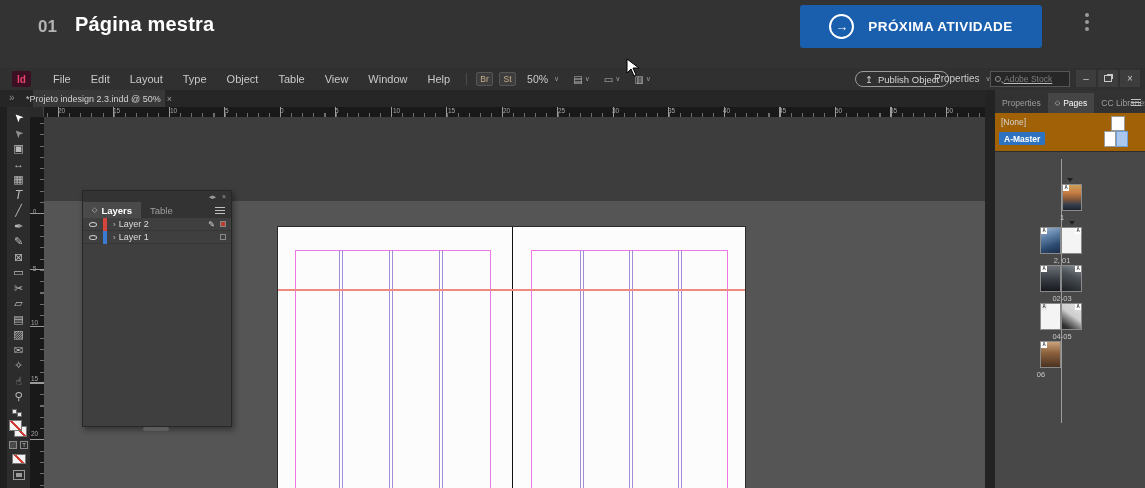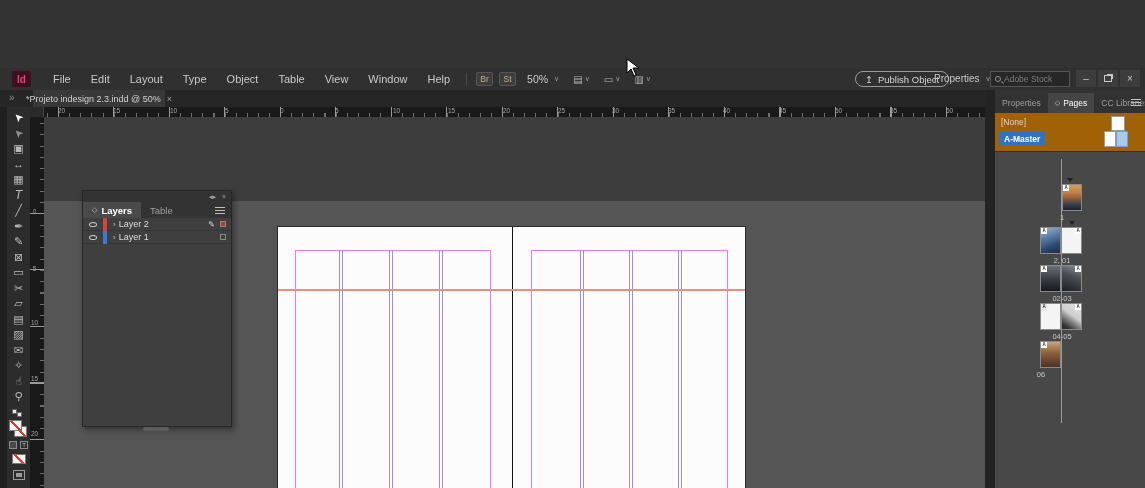--- a/index.html
+++ b/index.html
@@ -31,21 +31,21 @@
   .zoom-ctl{font-size:10.5px;color:#c9c9c9;margin:0 6px 0 8px;}
   .chev{font-size:7px;color:#9a9a9a;margin:0 6px 0 0;}
   .mb-ico{color:#b5b5b5;font-size:10px;margin:0 2px 0 8px;}
   .publish{position:absolute;left:855px;top:3px;height:16px;padding:0 9px;border:1px solid #9a9a9a;border-radius:9px;
     display:flex;align-items:center;gap:5px;color:#d6d6d6;font-size:9.5px;background:transparent;cursor:pointer;}
   .workspace{position:absolute;left:934px;top:5px;color:#c9c9c9;font-size:10px;display:flex;gap:6px;align-items:center;cursor:pointer;}
   .searchbox{position:absolute;left:990px;top:3px;width:80px;height:16px;background:#272727;border:1px solid #555;
     display:flex;align-items:center;padding:0 4px;gap:3px;}
   .search-glass{width:6px;height:6px;border:1px solid #8f8f8f;border-radius:50%;position:relative;flex:none;}
   .search-glass:after{content:"";position:absolute;left:5px;top:5px;width:3px;height:1px;background:#8f8f8f;transform:rotate(45deg);}
-  .searchbox input{background:transparent;border:none;outline:none;color:#bbb;font-size:8.5px;width:60px;padding:0;}
+  .searchbox input{background:transparent;border:none;outline:none;color:#bbb;font-size:8.5px;width:60px;padding:0;text-decoration:underline;}
   .searchbox input::placeholder{color:#7d7d7d;}
   .winbtns{position:absolute;left:1076px;top:2px;display:flex;gap:2px;}
   .winbtn{width:20px;height:17px;background:#3d3d3d;color:#c9c9c9;font-size:10px;display:flex;align-items:center;justify-content:center;cursor:pointer;}
   .win-restore{width:8px;height:7px;border:1px solid #c9c9c9;box-shadow:2px -2px 0 -1px #c9c9c9;}
 
   
   .tabbar{left:0;top:90px;width:985px;height:17px;background:#262626;}
   .collapse-chev{position:absolute;left:9px;top:2px;color:#8f8f8f;font-size:10px;cursor:pointer;}
   .doctab{position:absolute;left:33px;top:0;width:132px;height:17px;background:#383838;display:flex;align-items:center;
     justify-content:center;gap:6px;cursor:pointer;}
@@ -158,20 +158,35 @@
   .plabel{position:absolute;width:60px;text-align:center;font-size:7.5px;color:#c8c8c8;}
 
   
   .cursor{left:626px;top:58px;width:14px;height:20px;z-index:50;pointer-events:none;}
 </style>
 </head>
 <body>
 
 <div id="stage">
 
+  <div class="abs app-header">
+    <div class="abs lesson-num">01</div>
+    <div class="abs lesson-title">Página mestra</div>
+    <button class="abs next-btn">
+      <span class="next-circle">
+          <span>→</span>
+        </span>
+      <span class="next-label">PRÓXIMA ATIVIDADE</span>
+    </button>
+    <div class="abs kebab">
+        <i></i>
+        <i></i>
+        <i></i>
+      </div>
+  </div>
 
   <div class="abs menubar">
     <div class="id-logo">Id</div>
     <div class="menus">
       <span class="menu-item">File</span>
       <span class="menu-item">Edit</span>
       <span class="menu-item">Layout</span>
       <span class="menu-item">Type</span>
       <span class="menu-item">Object</span>
       <span class="menu-item">Table</span>

